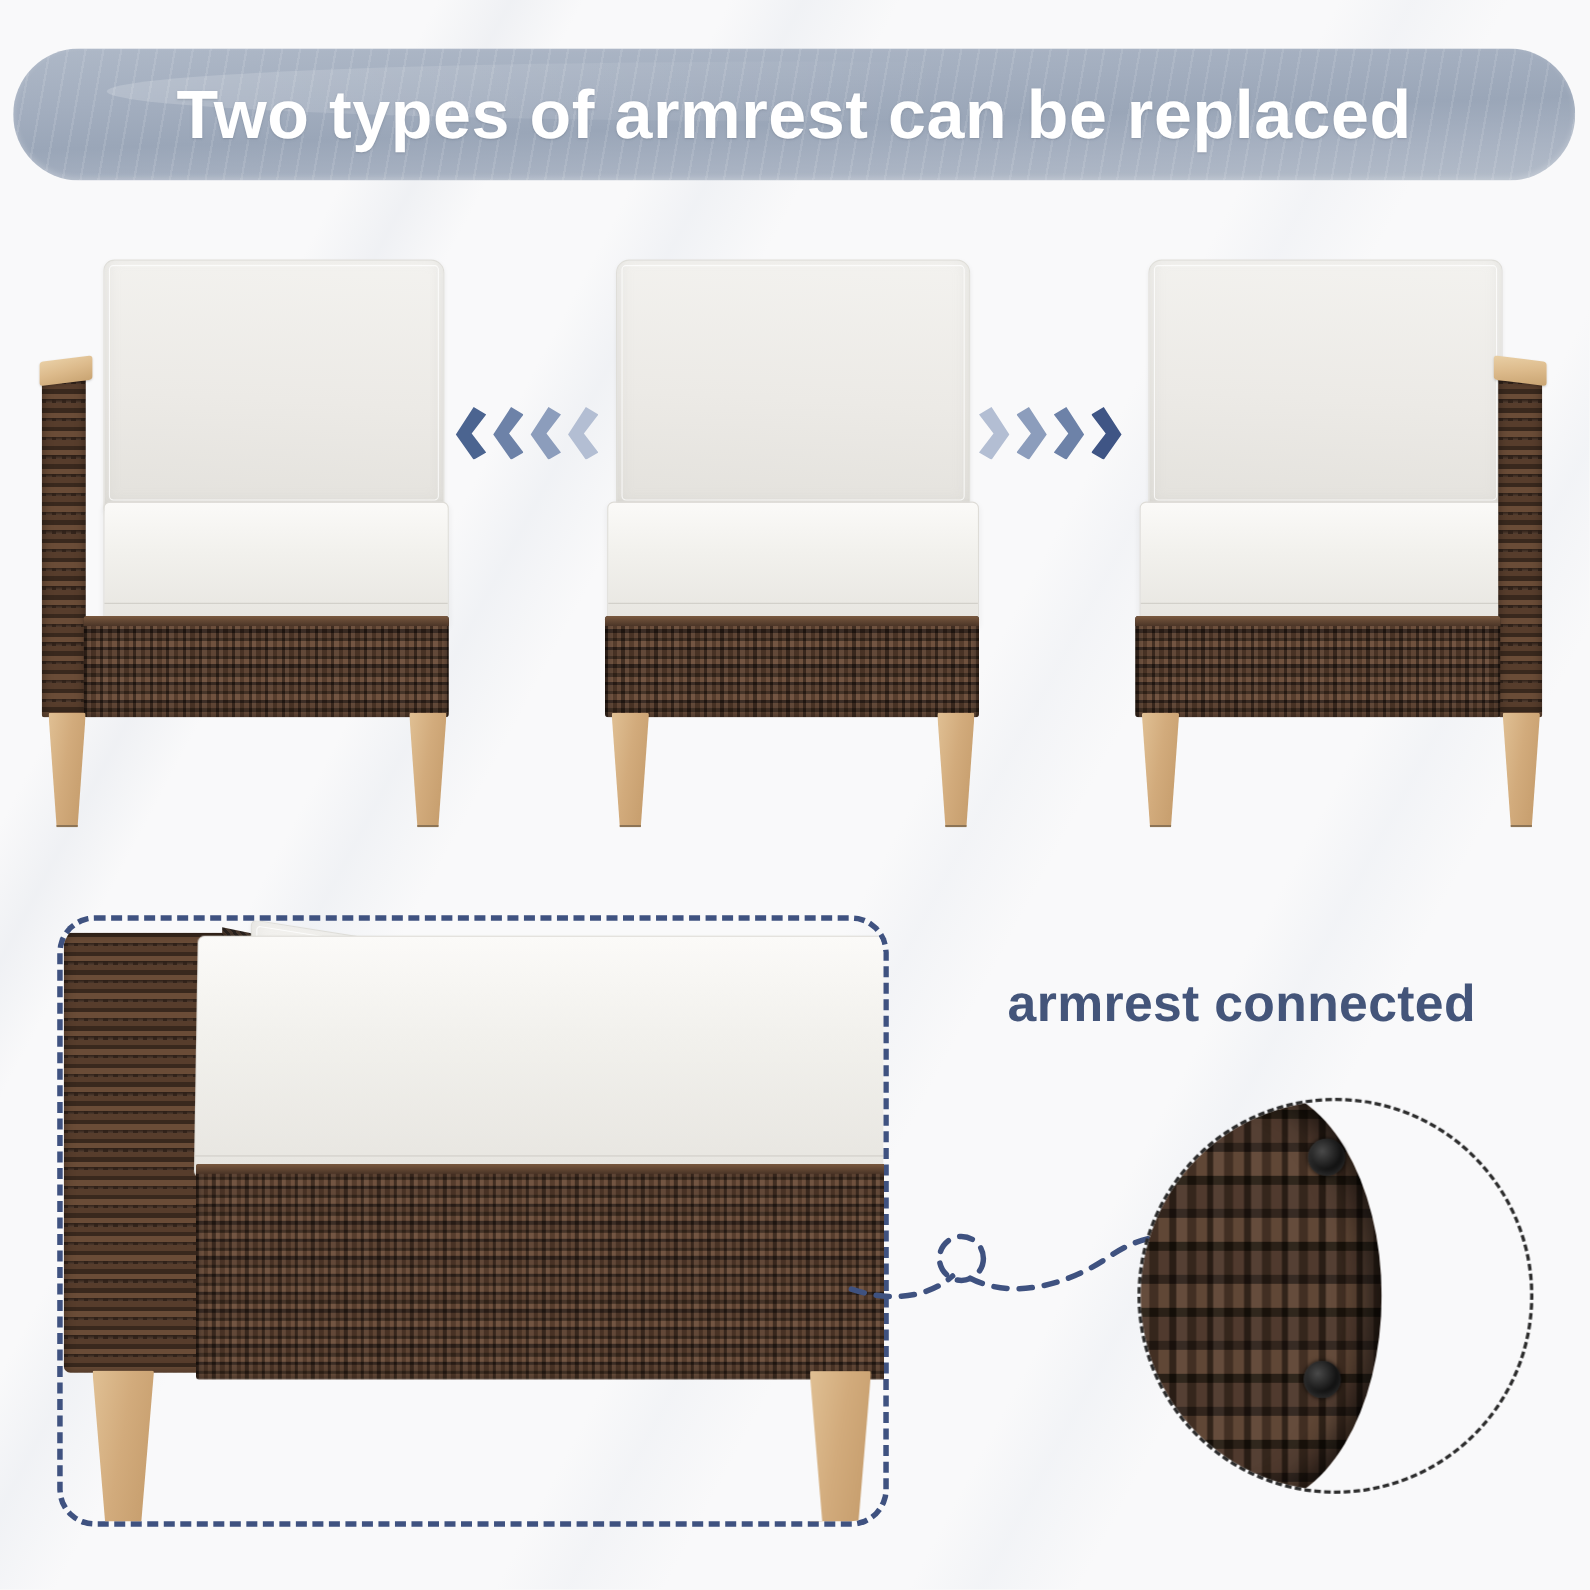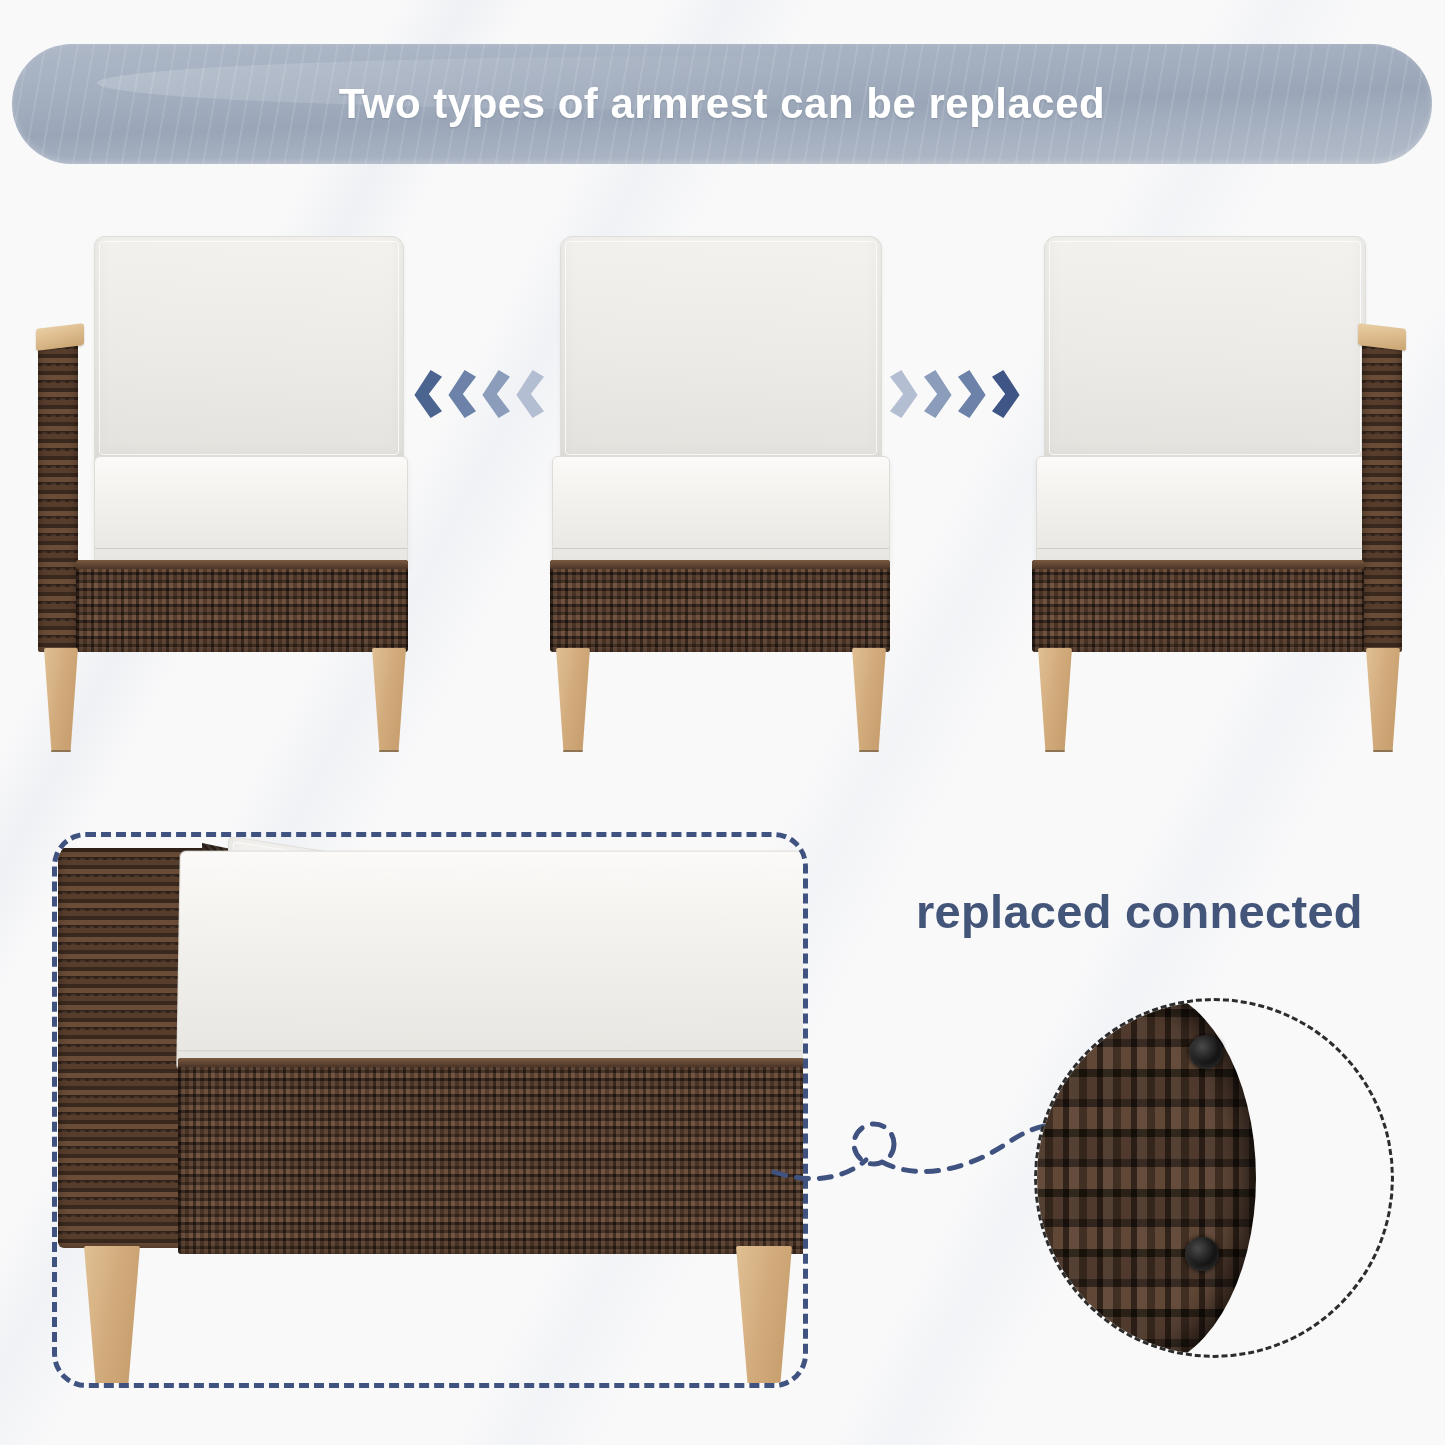--- a/index.html
+++ b/index.html
@@ -35,21 +35,21 @@
     display:flex;align-items:center;justify-content:center;
   }
   .header-pill:after{
     content:"";position:absolute;left:6%;right:4%;top:10%;height:45%;
     background:linear-gradient(105deg, rgba(255,255,255,.18), rgba(255,255,255,0) 60%);
     border-radius:50%;pointer-events:none;
   }
   .header-title{
     position:relative;z-index:2;
     color:#ffffff;
-    font-size:42px;font-weight:bold;
+    font-size:62px;font-weight:bold;
     letter-spacing:.5px;
     white-space:nowrap;
     text-shadow:0 1px 2px rgba(90,100,118,.35);
   }
 
   
   .chair-row{position:absolute;left:0;top:210px;width:1445px;height:560px;}
 
   .chair{position:absolute;bottom:0;}
 
@@ -314,15 +314,15 @@
     <circle cx="104" cy="84" r="20" fill="none" stroke="#3f5280" stroke-width="5" stroke-dasharray="12 11" stroke-linecap="round"></circle>
     <path d="M112,102 C150,122 200,108 236,84 C262,66 282,62 300,66" fill="none" stroke="#3f5280" stroke-width="5" stroke-dasharray="12 11" stroke-linecap="round"></path>
   </svg>
 
   <div class="circle-inset">
     <div class="circle-weave"></div>
     <span class="bolt" style="left:152px;top:34px;"></span>
     <span class="bolt" style="left:148px;top:236px;"></span>
   </div>
 
-  <div class="caption">replaced connected</div>
+  <div class="caption">armrest connected</div>
 
 </div>
 
 </body></html>

